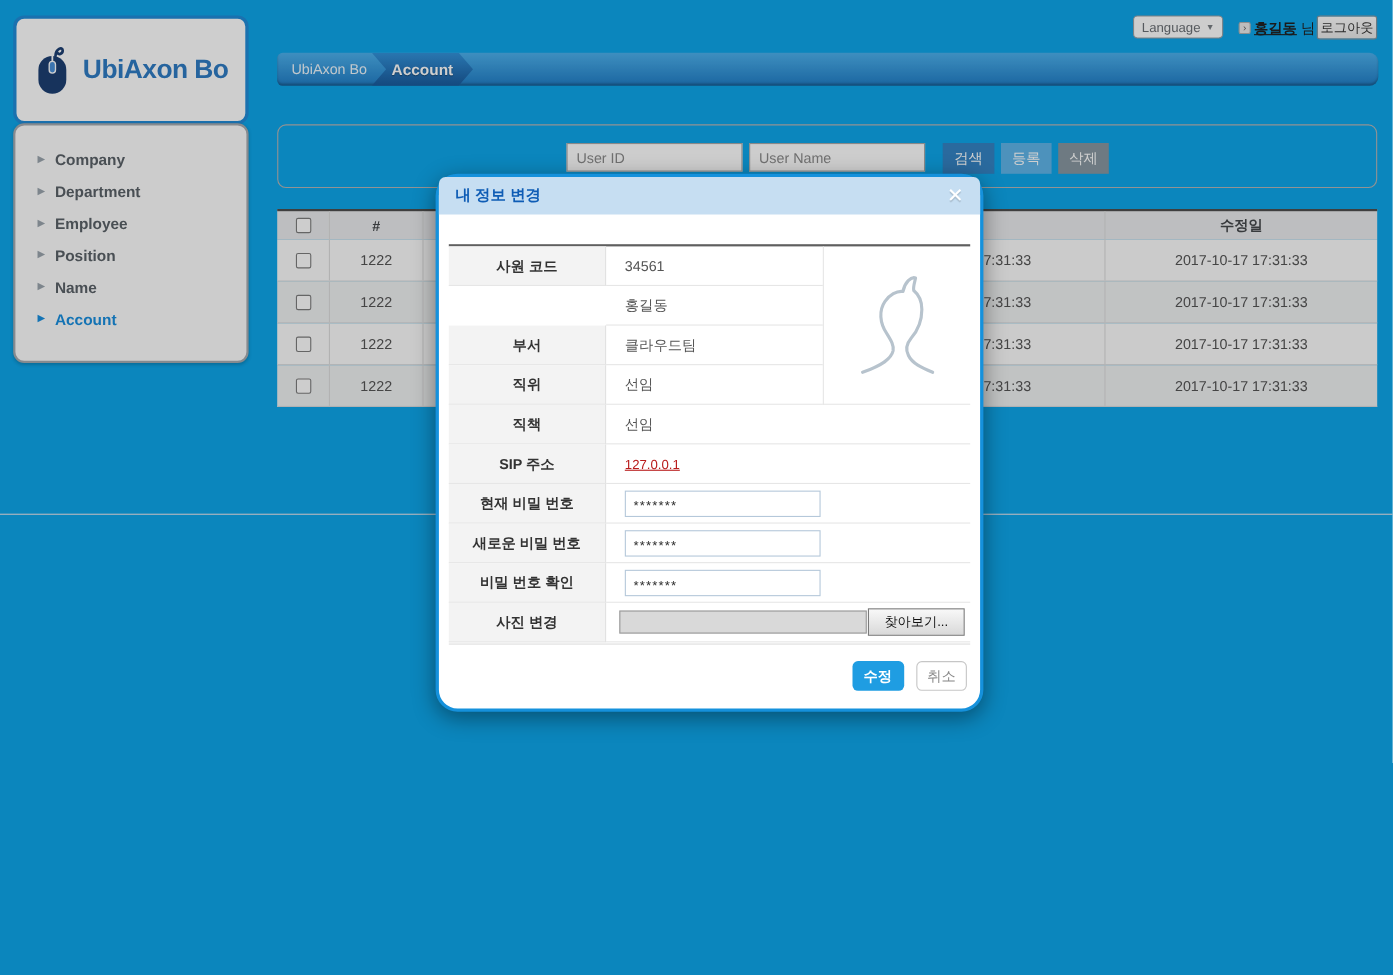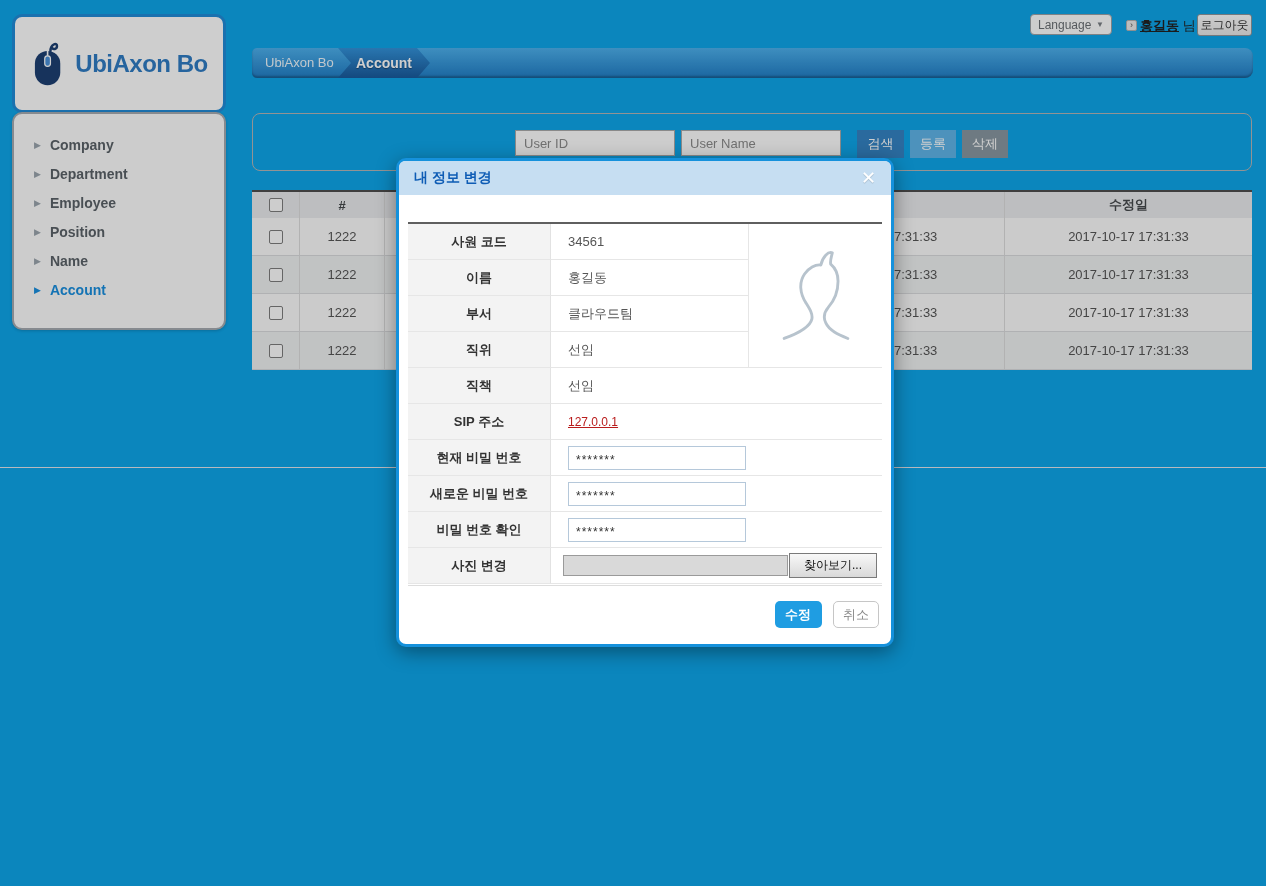--- a/index.html
+++ b/index.html
@@ -116,21 +116,21 @@
     width:14px; height:14px; border:1px solid #7d7d7d; border-radius:2px;
     background:#fdfdfd; cursor:pointer;
   }
   .content-bottom-line {
     position:absolute; left:0; top:467px; width:1266px; height:1px; background:#e4e4ea;
   }
 
   
   .modal {
     position:absolute; left:396px; top:158px; width:498px; height:489px; z-index:100;
-    background:#fff; border:3px solid #1591dc; border-radius:10px;
+    background:#fff; border:3px solid #1591dc; border-radius:20px;
     box-shadow:0 5px 20px rgba(0,0,0,0.4);
   }
   .modal-header {
     height:34px; background:#c6def2; border-radius:6px 6px 0 0;
     display:flex; align-items:center; padding:0 15px;
   }
   .modal-title { font-size:14px; font-weight:bold; color:#0e5cb5; }
   .modal-close {
     margin-left:auto; color:#fff; font-size:18px; font-weight:bold; cursor:pointer;
     line-height:18px; text-shadow:0 1px 1px rgba(0,0,0,0.15);
@@ -307,21 +307,20 @@
 
   <div class="form-table">
     <div class="f-label">사원 코드</div>
     <div class="f-value narrow">34561</div>
     <div class="photo-cell">
       <svg width="74" height="98" viewBox="0 0 90 120">
         <path d="M6,112 C28,104 38,97 40,88 C41,82 38,77 33,69 C25,57 24,43 31,33 C36,26 44,21 51,22 C53,12 60,5 65,7 C64,12 62,17 63,21 C69,26 72,33 72,42 C72,55 67,66 60,74 C55,80 54,87 57,93 C61,102 72,107 84,112" fill="none" stroke="#b7c3cd" stroke-width="3.5" stroke-linecap="round" stroke-linejoin="round"></path>
       </svg>
     </div>
 
-    <div class="f-label">이름</div>
     <div class="f-value narrow">홍길동</div>
 
     <div class="f-label">부서</div>
     <div class="f-value narrow">클라우드팀</div>
 
     <div class="f-label">직위</div>
     <div class="f-value narrow">선임</div>
 
     <div class="f-label">직책</div>
     <div class="f-value wide">선임</div>

